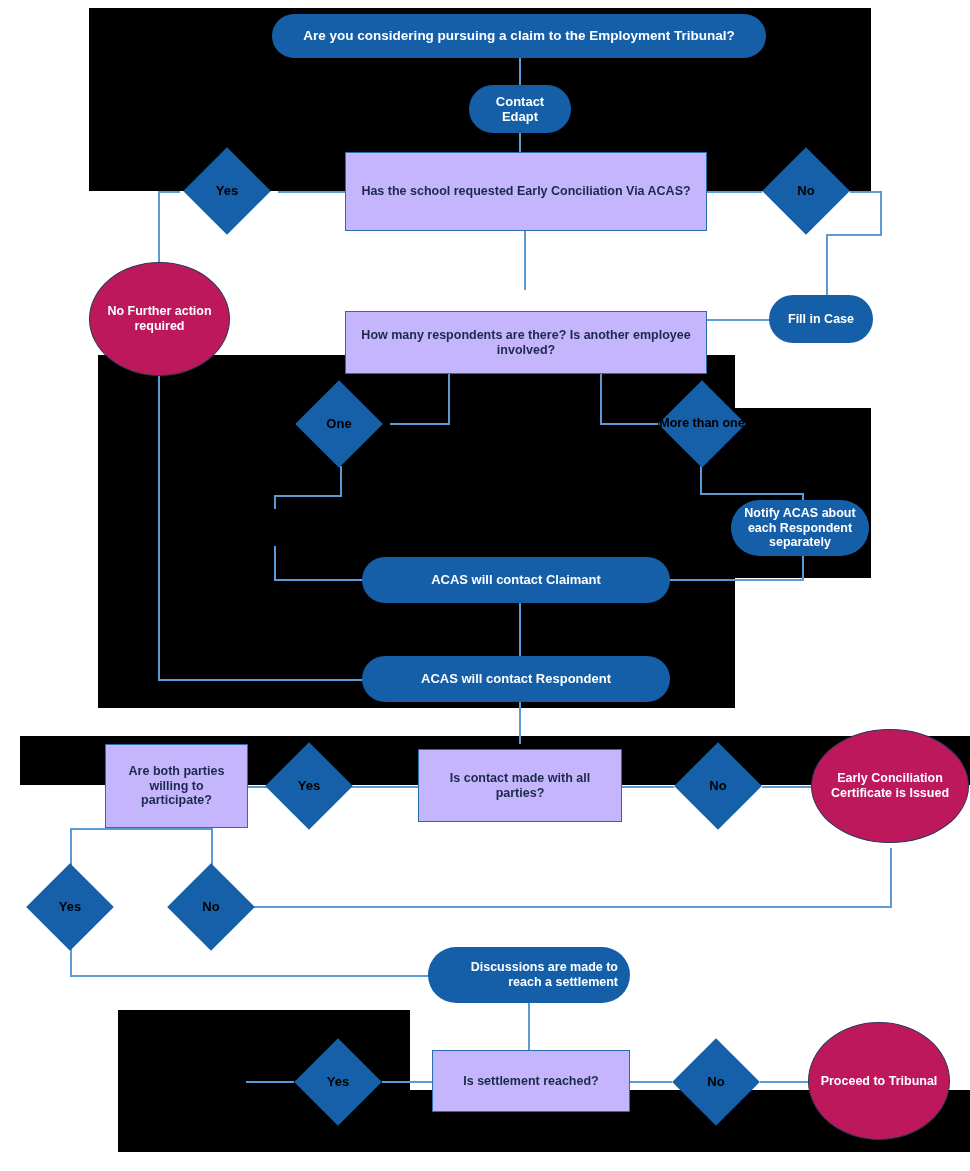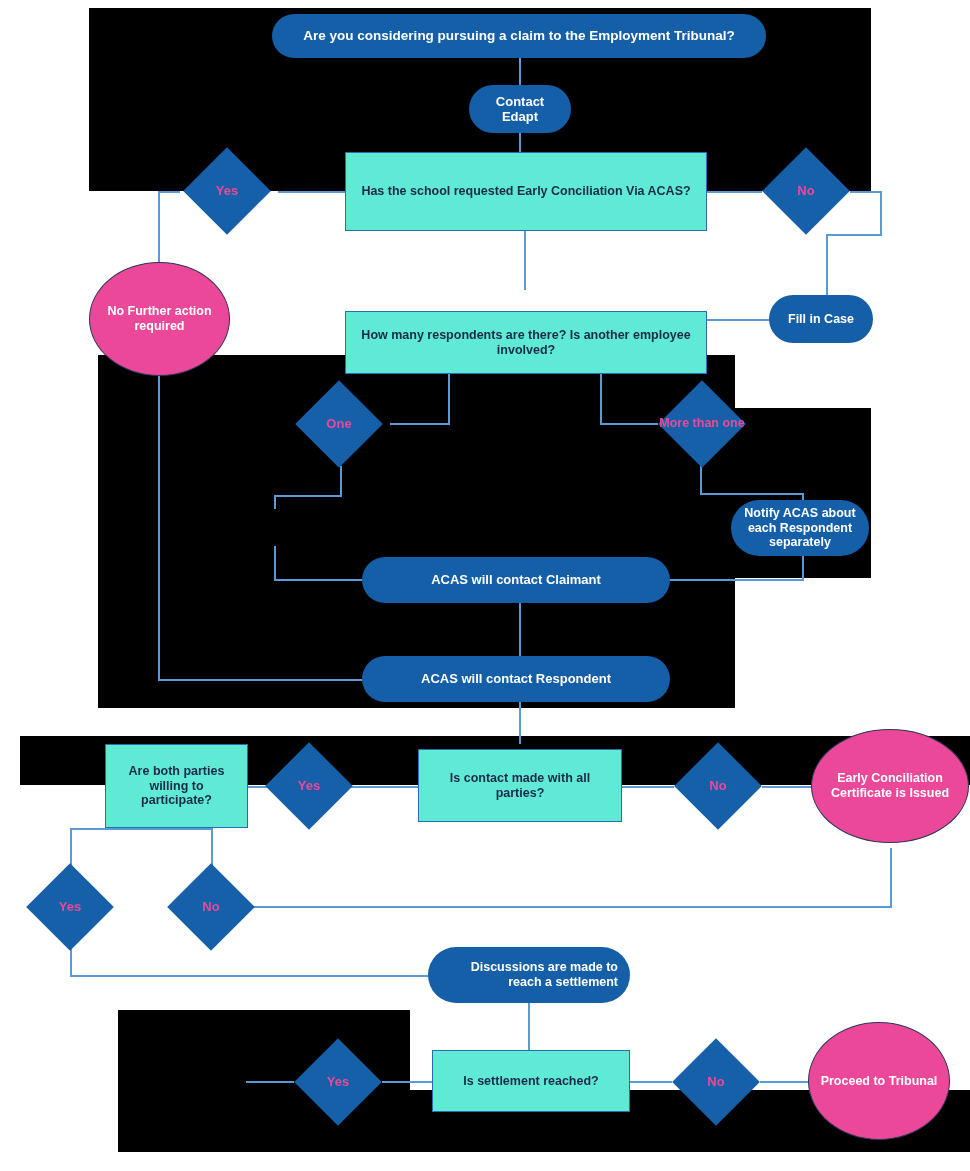--- a/index.html
+++ b/index.html
@@ -50,51 +50,51 @@
     background: #145FA8;
     color: #ffffff;
     font-weight: bold;
     border-radius: 999px;
     padding: 4px 12px;
   }
   .pill.soft { border-radius: 28px; }
 
   
   .rect {
-    background: #5eead4;
+    background: #c4b5fd;
     border: 1.5px solid #2a6cb0;
     color: #1b2a4a;
     font-weight: bold;
     padding: 6px 10px;
   }
 
   
   .ellipse {
-    background: #ec4899;
+    background: #be185d;
     border: 1px solid #2e3558;
     color: #ffffff;
     font-weight: bold;
     border-radius: 50%;
     padding: 4px 8px;
   }
   .dwrap { position: absolute; z-index: 3; }
   .dwrap .dbox {
     position: absolute;
     background: #1560A8;
     transform: rotate(45deg);
     transform-origin: center;
   }
   .dwrap .dtext {
     position: absolute;
     inset: 0;
     display: flex;
     align-items: center;
     justify-content: center;
     text-align: center;
-    color: #ec4899;
+    color: #000000;
     font-weight: bold;
     line-height: 1.1;
     z-index: 2;
   }
 </style>
 </head>
 <body>
 
 <div id="canvas">
 

